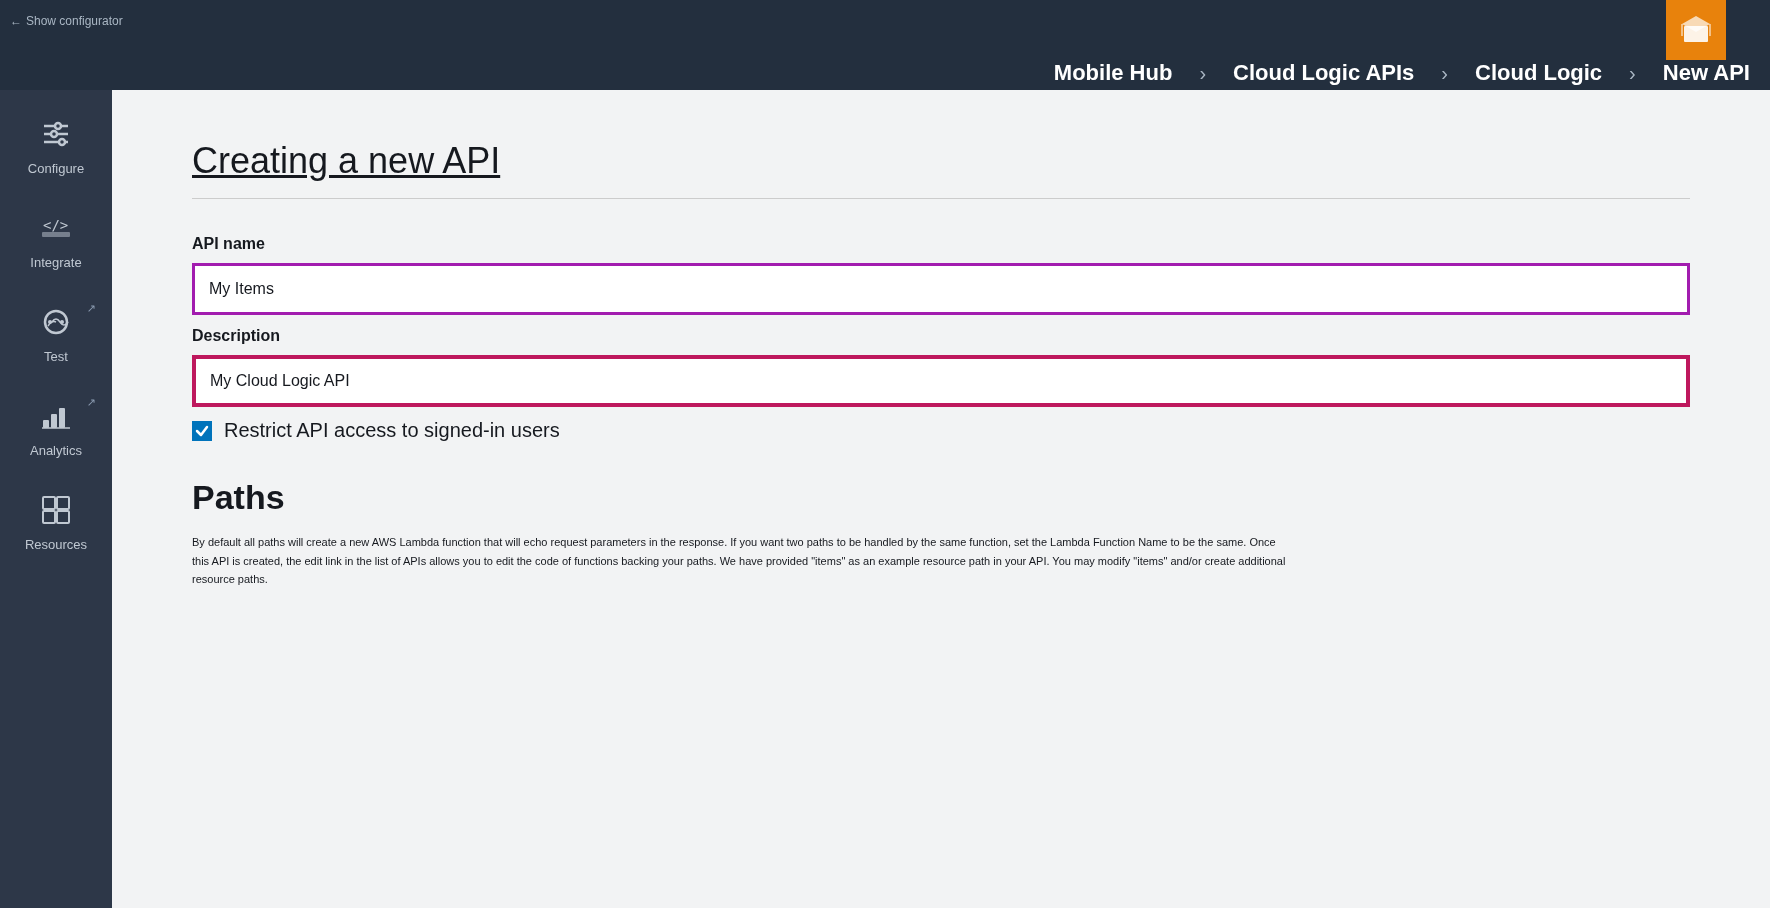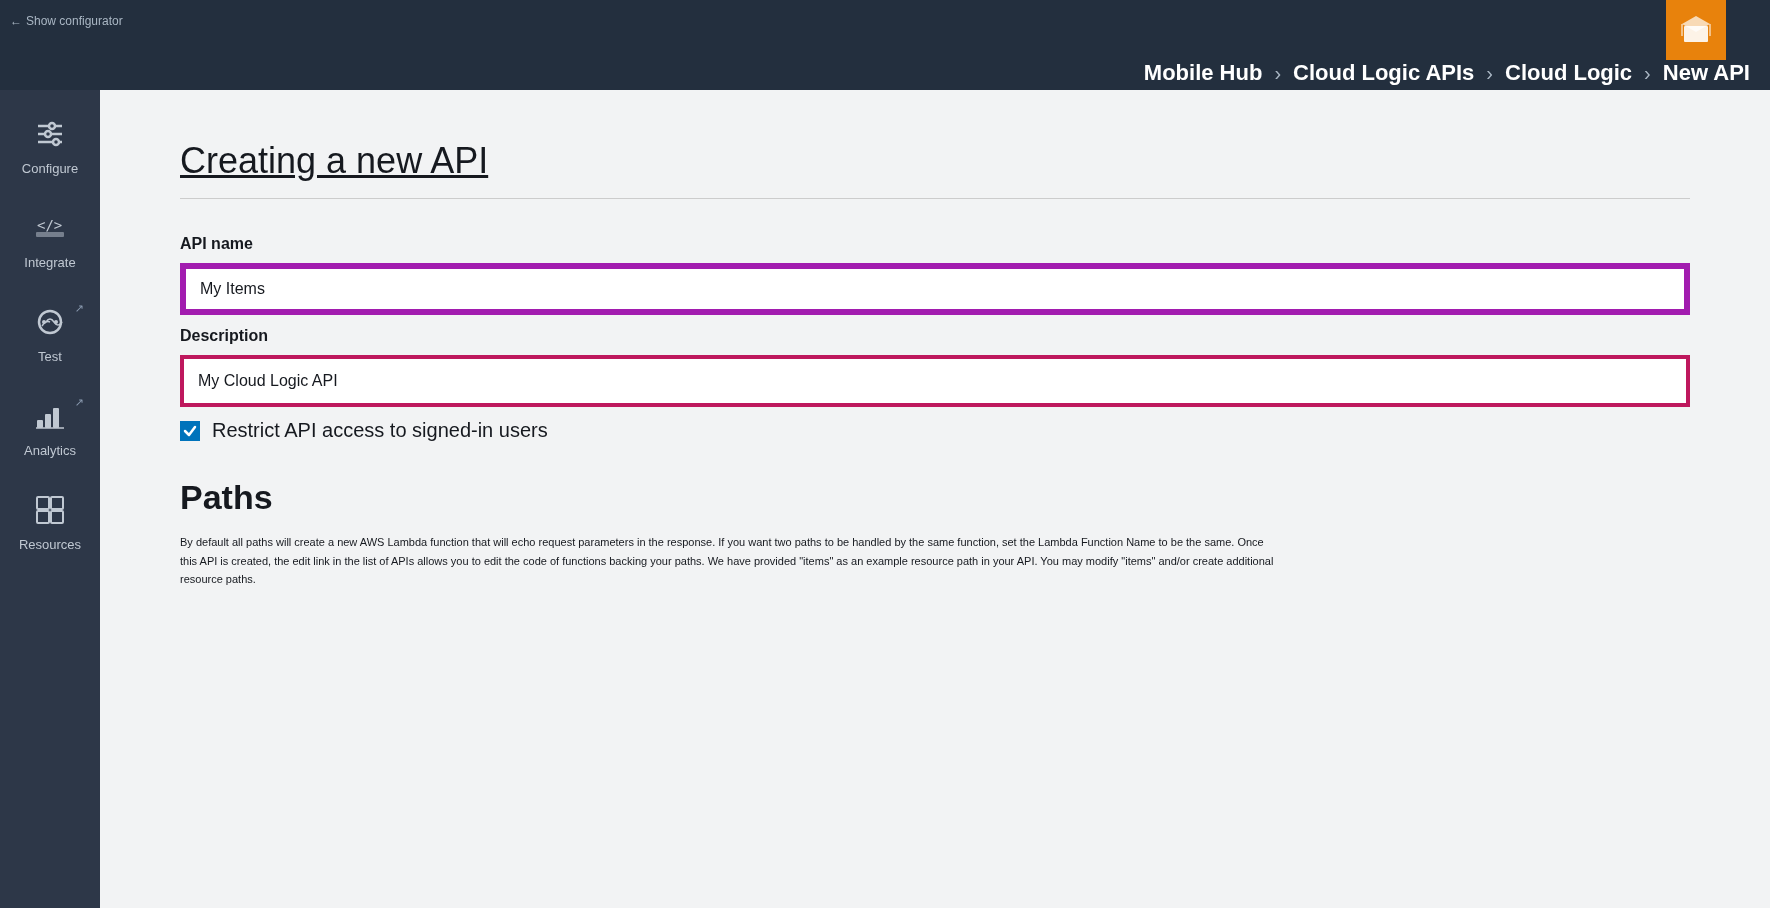--- a/index.html
+++ b/index.html
@@ -22,21 +22,21 @@
       display: flex;
       align-items: center;
       justify-content: center;
       margin-right: 24px;
       flex-shrink: 0;
     }
     #topbar .logo svg { width: 36px; height: 36px; }
     .breadcrumb-nav {
       display: flex;
       align-items: center;
-      gap: 12px;
+      gap: 27px;
     }
     .breadcrumb-item {
       color: #ffffff;
       font-size: 22px;
       font-weight: 600;
     }
     .breadcrumb-sep {
       color: #aab7c4;
       font-size: 20px;
     }
@@ -57,21 +57,21 @@
 
     
     #layout {
       display: flex;
       flex: 1;
       overflow: hidden;
     }
 
     
     #sidebar {
-      width: 100px;
+      width: 112px;
       background: #2d3748;
       display: flex;
       flex-direction: column;
       align-items: center;
       padding-top: 10px;
       flex-shrink: 0;
     }
     .sidebar-item {
       width: 100%;
       display: flex;
@@ -124,21 +124,21 @@
       color: #16191f;
       margin-bottom: 10px;
       display: block;
     }
     .form-input {
       width: 100%;
       padding: 12px 14px;
       font-size: 16px;
       color: #16191f;
       background: #ffffff;
-      border: 6px solid #a21caf;
+      border: 3px solid #a21caf;
       outline: none;
       height: 52px;
     }
     .form-input.focused {
       border: 4px solid #be185d;
     }
 
     .checkbox-row {
       display: flex;
       align-items: center;

